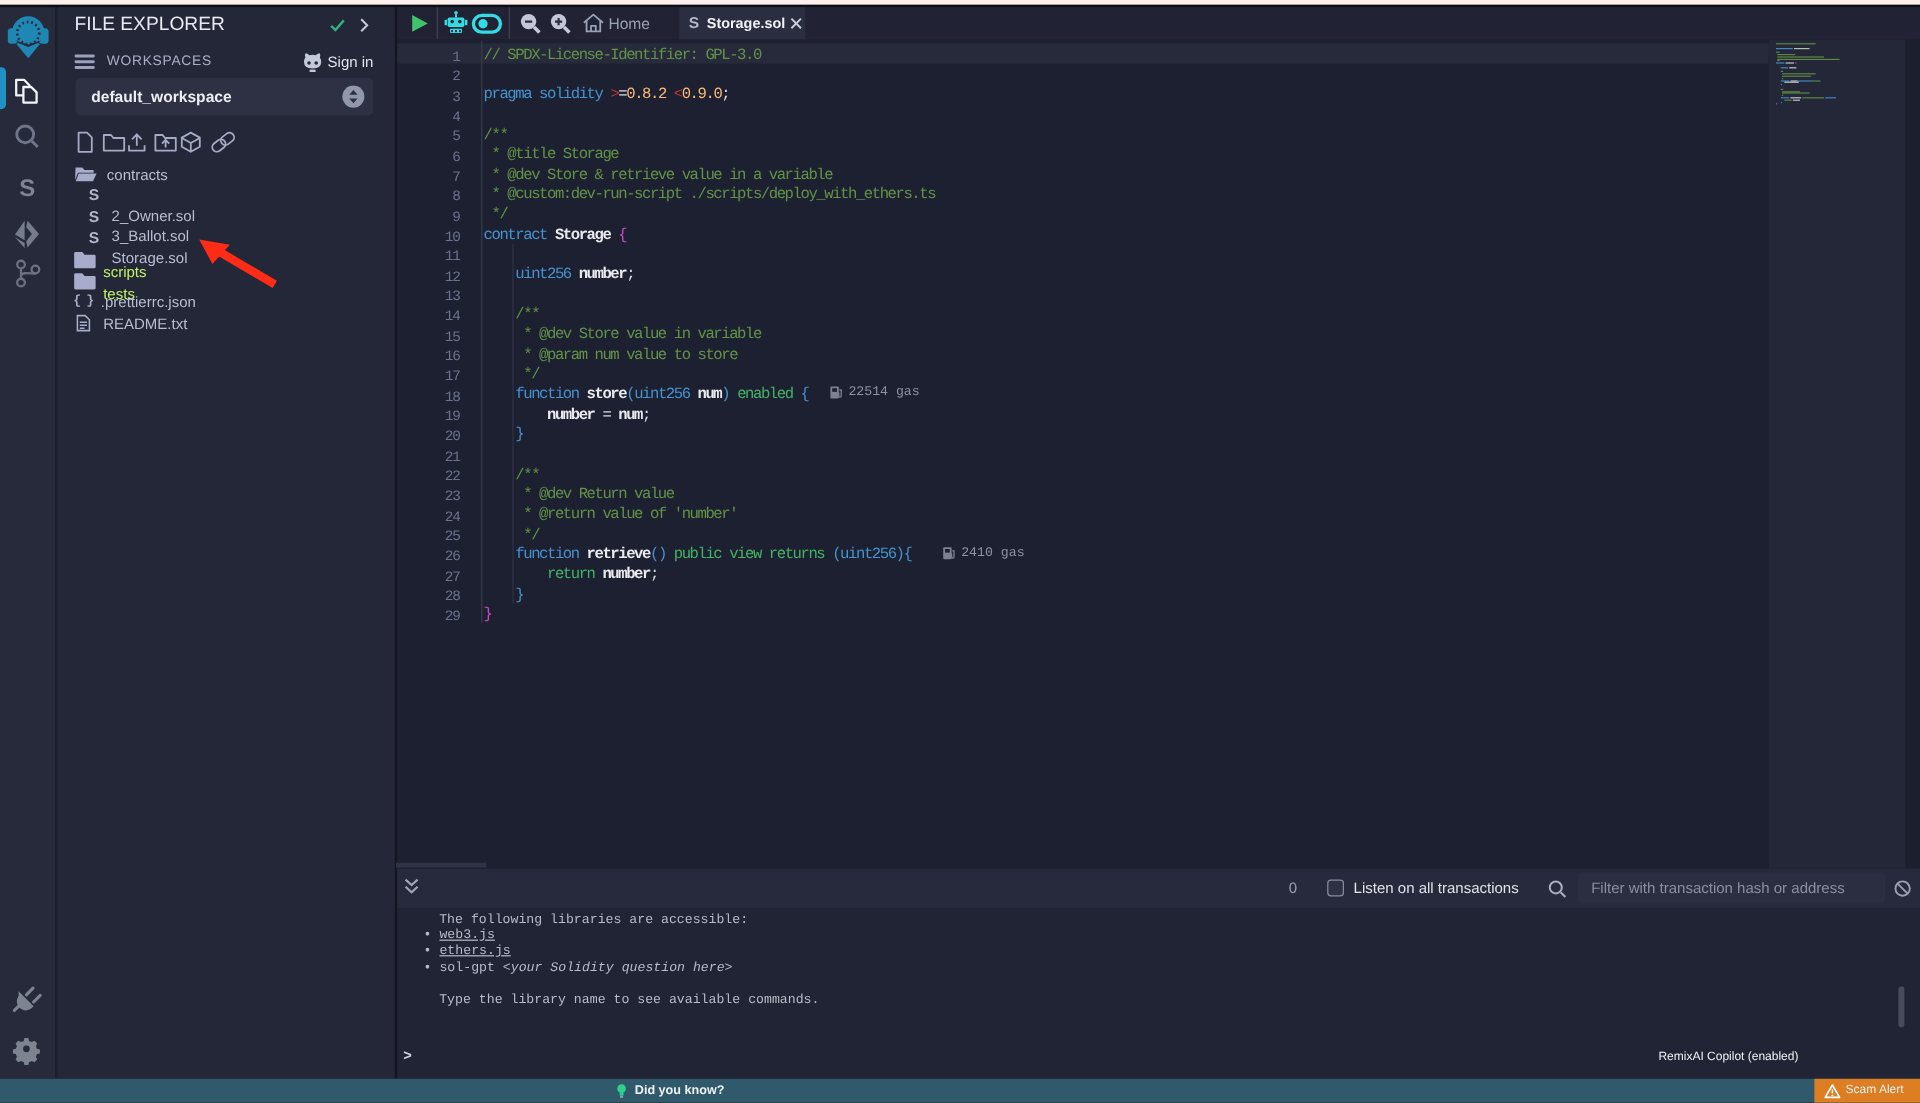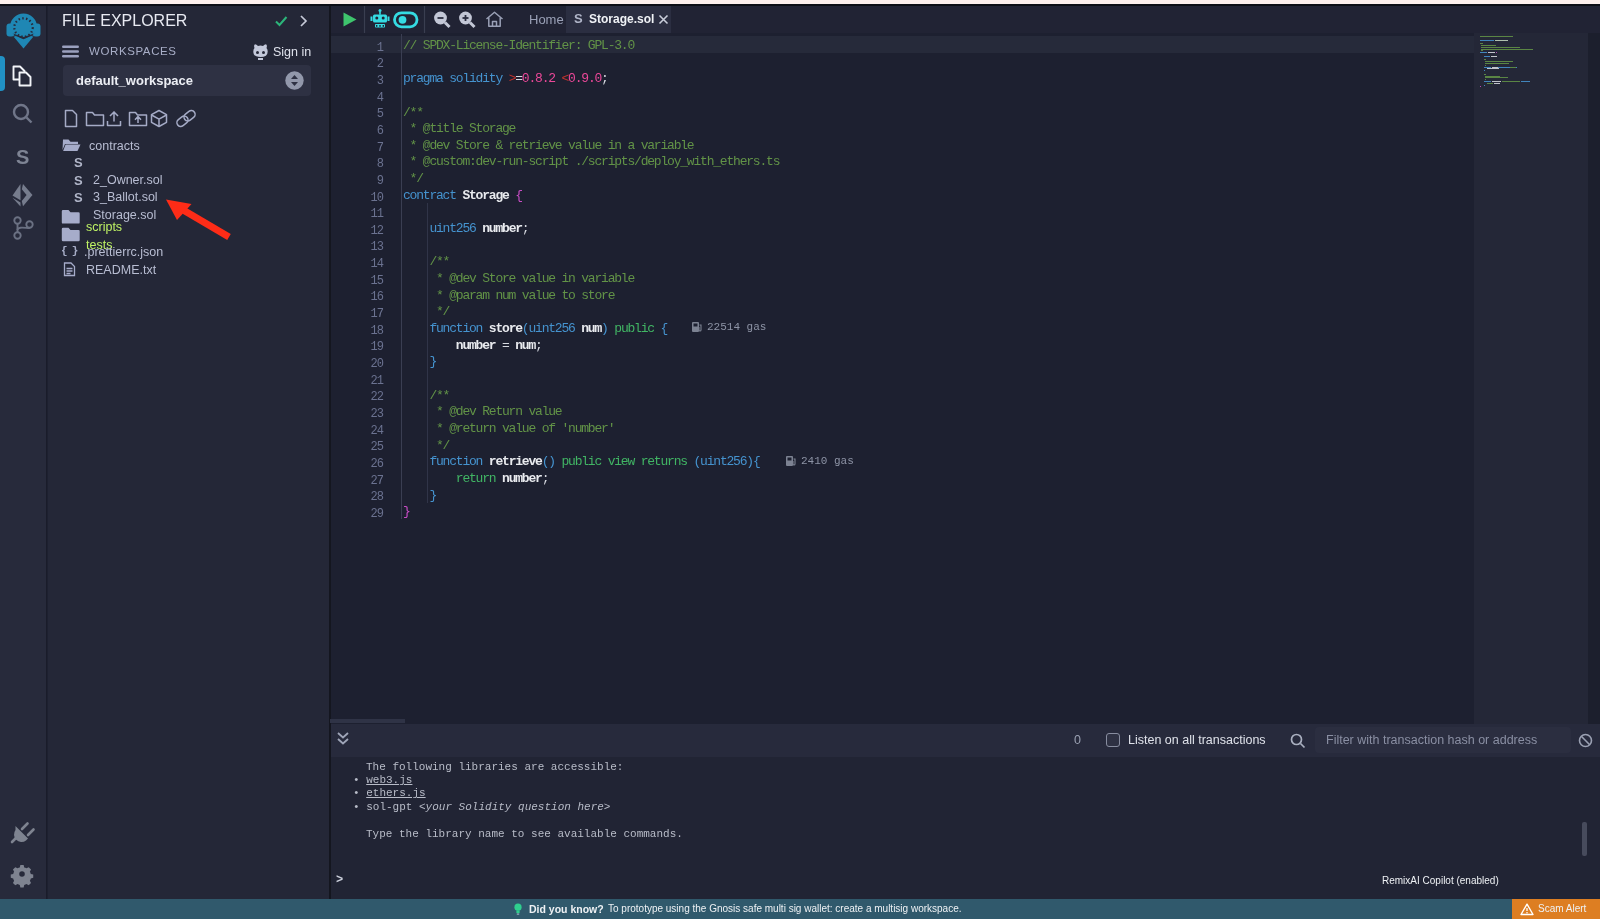--- a/index.html
+++ b/index.html
@@ -25,21 +25,21 @@
   #gutter{left:331px;top:39.6px;width:52px;text-align:right;color:#6b7290;
           font:12px/16.66px "Liberation Mono",monospace;letter-spacing:-1px;}
   #code{left:403px;top:37.9px;font:13px/16.66px "Liberation Mono",monospace;letter-spacing:-1.2px;color:#d6d9e0;}
   #guide0{left:401px;top:34px;width:1px;height:485px;background:#3a3e52;}
   #guide1{left:427px;top:203px;width:1px;height:300px;background:#303448;}
   .cm{color:#629347;}
   .kb{color:#4593cf;}
   .kg{color:#41b564;}
   .mg{color:#cb4dc8;}
   .rd{color:#c5322c;}
-  .pv{color:#ec4899;}
+  .pv{color:#fdba74;}
   .id{color:#e8eaee;font-weight:bold;}
   .gas{position:absolute;color:#8d93a5;font:11px/11px "Liberation Mono",monospace;text-align:center;}
   
   #minimap{left:1474px;top:33px;width:114px;height:691px;background:#242737;}
   #overview{left:1588px;top:33px;width:12px;height:691px;background:#1c1f2d;}
   .mm{position:absolute;height:1px;opacity:0.88;}
   
   .tline{position:absolute;color:#b8bcc8;font:11px/13px "Liberation Mono",monospace;white-space:pre;}
   
   .st{position:absolute;color:#eef1f4;font:11px/20px "Liberation Sans",sans-serif;white-space:pre;}
@@ -225,21 +225,21 @@
       <line x1="131.5" y1="12" x2="137.5" y2="12" stroke="#2a2d3f" stroke-width="1.8"></line>
       <line x1="134.5" y1="9" x2="134.5" y2="15" stroke="#2a2d3f" stroke-width="1.8"></line>
     </g>
 
     <g fill="none" stroke="#9aa0b6" stroke-width="1.5" stroke-linejoin="round">
       <path d="M155.5,13 l8,-6.8 8,6.8"></path>
       <path d="M157.8,11.5 v8.7 h11.4 v-8.7"></path>
       <path d="M161.5,20.2 v-4.6 h4 v4.6"></path>
     </g>
   </svg>
-  <div class="abs" style="left:507px;top:6px;font:13px/27px 'Liberation Sans',sans-serif;color:#9aa0b6;margin-left:22px;">Home</div>
+  <div class="abs" style="left:507px;top:6px;font:13px/27px 'Liberation Sans',sans-serif;color:#9aa0b6;">Home</div>
   <svg class="abs" style="left:573px;top:10px;" width="12" height="17" viewBox="0 0 12 17">
     <text x="1" y="13" font-family="Liberation Sans,sans-serif" font-weight="bold" font-size="13px" fill="#b0b5c8">S</text>
   </svg>
   <div class="abs" style="left:589px;top:6px;font:600 12px/27px 'Liberation Sans',sans-serif;color:#f0f2f6;">Storage.sol</div>
   <svg class="abs" style="left:657px;top:13px;" width="13" height="13" viewBox="0 0 13 13">
     <path d="M2.5,2.5 l8,8 M10.5,2.5 l-8,8" stroke="#c9cdda" stroke-width="1.6"></path>
   </svg>
   <div class="abs" id="editor"></div>
   <div class="abs" id="curline"></div>
   <div class="abs" id="guide0"></div>
@@ -283,21 +283,21 @@
  * @custom:dev-run-script ./scripts/deploy_with_ethers.ts
  */</span>
 <span class="kb">contract</span> <span class="id">Storage</span> <span class="mg">{</span>
 
     <span class="kb">uint256</span> <span class="id">number</span>;
 
     <span class="cm">/**
      * @dev Store value in variable
      * @param num value to store
      */</span>
-    <span class="kb">function</span> <span class="id">store</span><span class="kb">(uint256</span> <span class="id">num</span><span class="kb">)</span> <span class="kg">public</span> <span class="kb">{</span>
+    <span class="kb">function</span> <span class="id">store</span><span class="kb">(uint256</span> <span class="id">num</span><span class="kb">)</span> <span class="kg">enabled</span> <span class="kb">{</span>
         <span class="id">number</span> = <span class="id">num</span>;
     <span class="kb">}</span>
 
     <span class="cm">/**
      * @dev Return value
      * @return value of 'number'
      */</span>
     <span class="kb">function</span> <span class="id">retrieve</span><span class="kb">()</span> <span class="kg">public view returns</span> <span class="kb">(uint256){</span>
         <span class="kg">return</span> <span class="id">number</span>;
     <span class="kb">}</span>
@@ -381,21 +381,20 @@
   <div class="abs" style="left:1582px;top:822px;width:5px;height:34px;background:#474b5c;border-radius:2px;"></div>
   <div class="abs" id="statusbar"></div>
 
   <div class="st" style="left:19px;top:937px;font-size:10px;">Initialize as git repo</div>
   <svg class="abs" style="left:513px;top:903px;" width="10" height="13" viewBox="0 0 10 13">
     <circle cx="5" cy="4.2" r="3.6" fill="#2fcf8e"></circle>
     <rect x="3.4" y="7.5" width="3.2" height="2.6" fill="#2fcf8e"></rect>
     <rect x="3.8" y="10.5" width="2.4" height="1.2" fill="#9ab8c4"></rect>
   </svg>
   <div class="st" style="left:529px;top:899px;font-size:10.5px;font-weight:bold;">Did you know?</div>
-  <div class="st" style="left:608px;top:899px;font-size:10px;">To prototype using the Gnosis safe multi sig wallet: create a multisig workspace.</div>
   <div class="st" style="left:1382px;top:871px;font-size:10px;">RemixAI Copilot (enabled)</div>
   <div class="abs" style="left:1512px;top:899px;width:88px;height:20px;background:#dd7e22;"></div>
   <svg class="abs" style="left:1520px;top:903px;" width="14" height="13" viewBox="0 0 14 13">
     <path d="M7,1.2 L13,11.5 L1,11.5 Z" fill="none" stroke="#ffffff" stroke-width="1.4" stroke-linejoin="round"></path>
     <line x1="7" y1="5" x2="7" y2="8" stroke="#ffffff" stroke-width="1.3"></line>
     <circle cx="7" cy="9.8" r="0.8" fill="#ffffff"></circle>
   </svg>
   <div class="st" style="left:1538px;top:899px;font-size:10px;">Scam Alert</div>
 </div>
 

